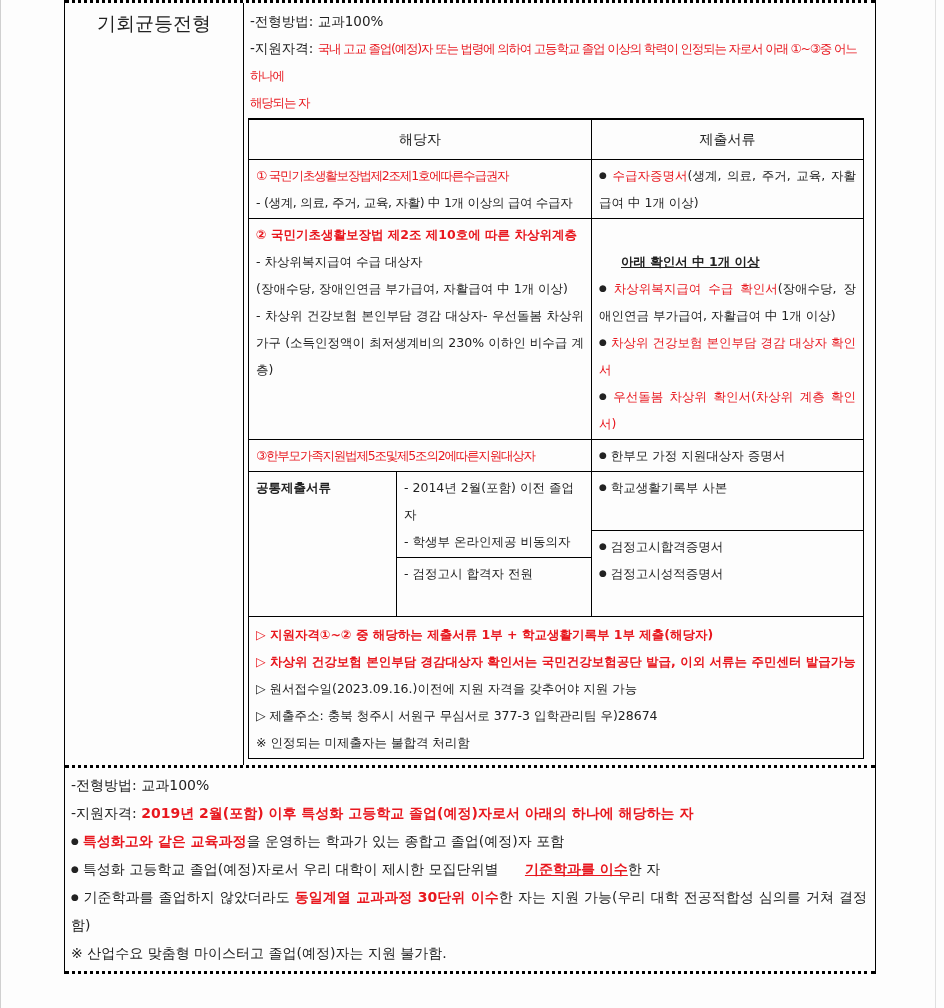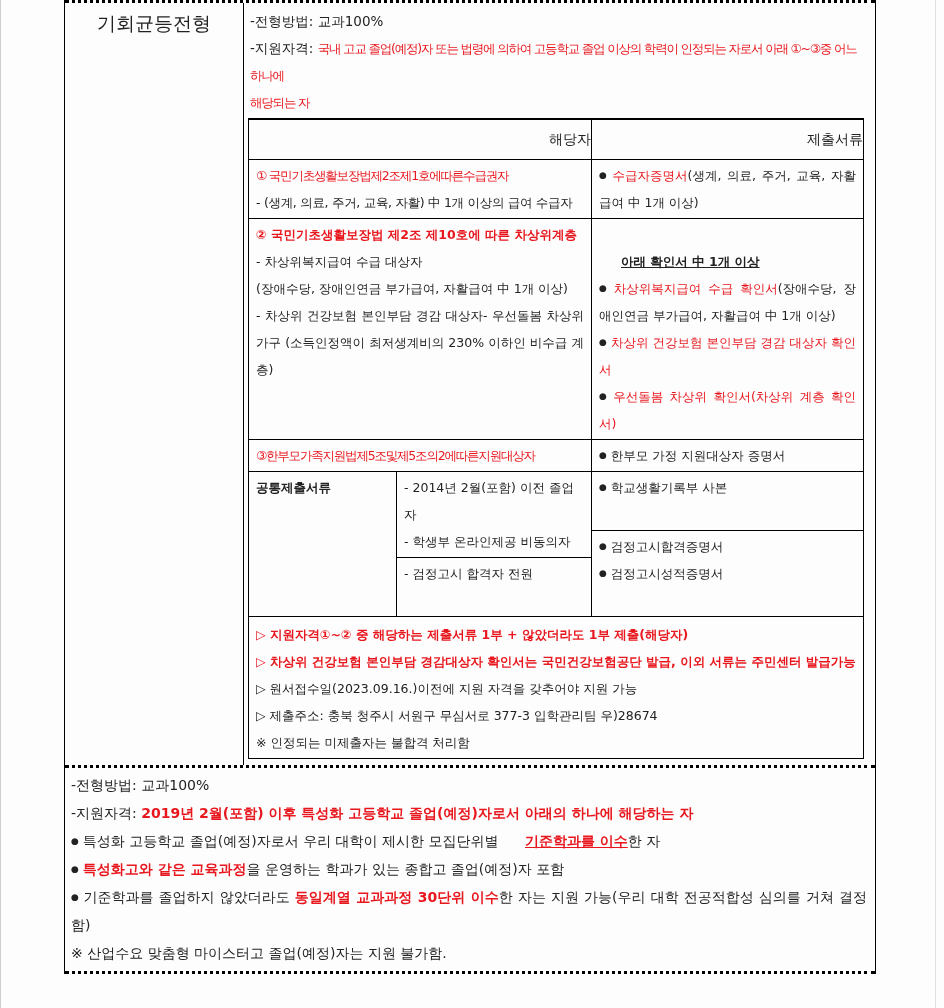--- a/index.html
+++ b/index.html
@@ -21,21 +21,21 @@
   .sect.dotted-bottom { border-bottom:3px dotted #000; }
   .sect-label { width:178px; text-align:center; padding-top:8px; font-size:19px; color:#222; border-right:1px solid #000; }
   .sect-body { flex:1; padding:5px 8px 4px 6px; line-height:27px; font-size:13.5px; }
   .red { color:#e8171e; }
   .bold { font-weight:bold; }
   .u { text-decoration:underline;margin-left:22px; }
   .narrow { letter-spacing:-1.2px; font-size:12.5px; }
   .condensed { letter-spacing:-0.3px; }
   table.inner { border-collapse:collapse; width:616px; margin-left:-2px; margin-top:2px; margin-bottom:2px; font-size:12.5px; line-height:27px; }
   table.inner td { border:1px solid #000; vertical-align:top; padding:2px 7px 2px 7px; }
-  table.inner tr.head td { border-top:2px solid #000; text-align:right; font-size:14px; padding:6px 0 6px 0;font-family:Liberation Serif, serif; }
+  table.inner tr.head td { border-top:2px solid #000; text-align:center; font-size:14px; padding:6px 0 6px 0;font-family:Liberation Serif, serif; }
   .justify { text-align:justify; }
   td.common-label { text-align:left; font-weight:bold; }
   .notes-cell { padding:4px 7px 2px 7px !important; }
   .bul { font-size:9px; vertical-align:2px; margin-right:4px; }
 </style>
 </head>
 <body>
 
 <div class="frame-left"></div>
 <div class="frame-right"></div>
@@ -113,43 +113,43 @@
           </td>
         </tr>
         <tr>
           <td>
             <div><span class="bul">●</span><span>검정고시합격증명서</span></div>
             <div><span class="bul">●</span><span>검정고시성적증명서</span></div>
           </td>
         </tr>
         <tr>
           <td colspan="2" class="notes-cell">
-            <div class="red bold">▷ 지원자격①~② 중 해당하는 제출서류 1부 + 않았더라도 1부 제출(해당자)</div>
+            <div class="red bold">▷ 지원자격①~② 중 해당하는 제출서류 1부 + 학교생활기록부 1부 제출(해당자)</div>
             <div class="red bold justify">▷  차상위 건강보험 본인부담 경감대상자 확인서는 국민건강보험공단 발급, 이외 서류는 주민센터 발급가능</div>
             <div>▷ 원서접수일(2023.09.16.)이전에 지원 자격을 갖추어야 지원 가능</div>
             <div>▷ 제출주소: 충북 청주시 서원구 무심서로 377-3 입학관리팀 우)28674</div>
             <div>※ 인정되는 미제출자는 불합격 처리함</div>
           </td>
         </tr>
       </tbody>
         </table>
     </div>
   </div>
 
   <div class="sect dotted-bottom">
     <div class="sect-body justify" style="font-size:14px;line-height:28px;padding-top:3px">
       <div>-전형방법: 교과100%</div>
       <div>
         <span>-지원자격: </span><span class="red bold">2019년 2월(포함) 이후 특성화 고등학교 졸업(예정)자로서 아래의 하나에 해당하는 자</span>
       </div>
       <div>
-        <span class="bul">●</span><span>특성화 고등학교 졸업(예정)자로서 우리 대학이 제시한 모집단위별 </span><span class="red bold u">기준학과를 이수</span><span>한 자</span>
+        <span class="bul">●</span><span class="red bold">특성화고와 같은 교육과정</span><span>을 운영하는 학과가 있는 종합고 졸업(예정)자 포함</span>
       </div>
       <div>
-        <span class="bul">●</span><span class="red bold">특성화고와 같은 교육과정</span><span>을 운영하는 학과가 있는 종합고 졸업(예정)자 포함</span>
+        <span class="bul">●</span><span>특성화 고등학교 졸업(예정)자로서 우리 대학이 제시한 모집단위별 </span><span class="red bold u">기준학과를 이수</span><span>한 자</span>
       </div>
       <div>
         <span class="bul">●</span><span>기준학과를 졸업하지 않았더라도 </span><span class="red bold">동일계열 교과과정 30단위 이수</span><span>한 자는 지원 가능(우리 대학 전공적합성 심의를 거쳐 결정함)</span>
       </div>
       <div>※ 산업수요 맞춤형 마이스터고 졸업(예정)자는 지원 불가함.</div>
     </div>
   </div>
 
 </div>
 

